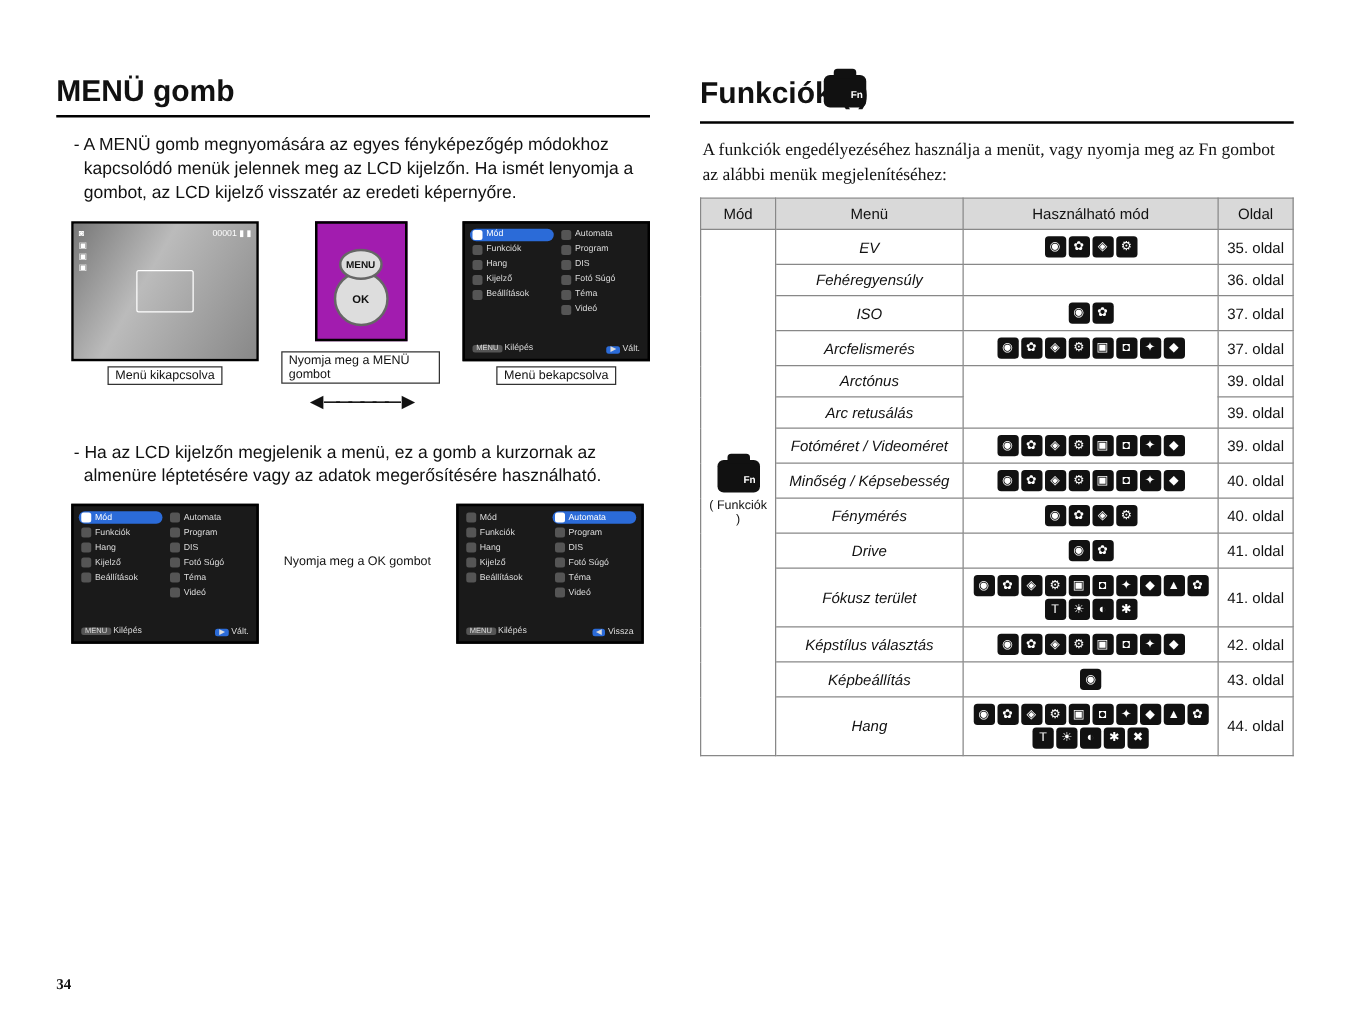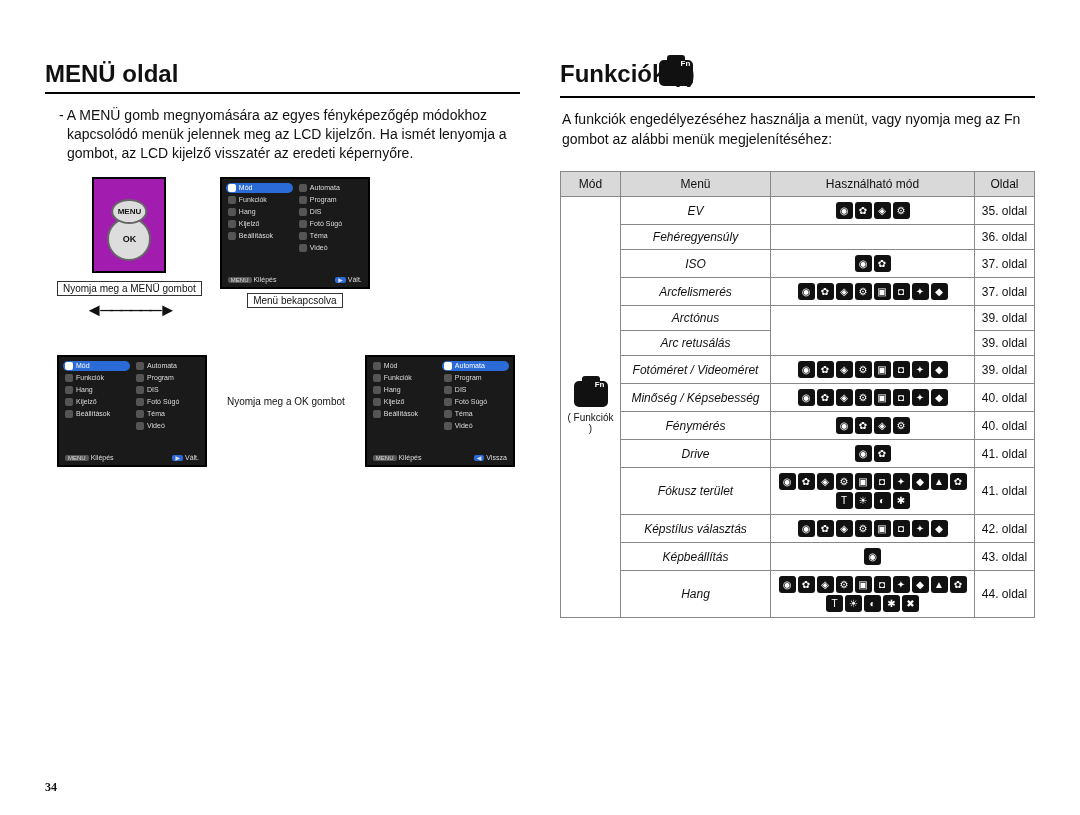--- a/index.html
+++ b/index.html
@@ -86,64 +86,72 @@
   .menu-shot .msq { width:8px; height:8px; background:#555; border-radius:2px; flex-shrink:0;}
   .menu-shot .mi.sel .msq{background:#fff;}
   .menu-shot .mfoot{ display:flex; justify-content:space-between; font-size:7px; padding:2px 2px 0;}
   .menu-shot .tag { background:#555; padding:0 3px; border-radius:2px; font-size:6px;}
   .menu-shot .tag.blue{background:#2b6bd8;}
 
   .ok-row { display:flex; align-items:flex-start; gap:20px; margin-top:14px; margin-left:12px;}
   .ok-label { font-size:10px; margin-top:40px; text-align:left; line-height:1.3; }
 
   
-  .right-intro { font-size:14px; line-height:1.4; margin-bottom:22px; padding-left:2px;}
+  .right-intro { font-size:14px; line-height:1.4; margin-bottom:8px; padding-left:2px;font-family:Liberation Serif, serif;}
   table.fx {
     width: 100%;
     border-collapse: collapse;
     font-size: 12px;
   }
   table.fx th, table.fx td {
     border: 1px solid #888;
     padding: 5px 4px;
     text-align: center;
     vertical-align: middle;
   }
   table.fx th { background:#d9d9d9; font-weight:normal; }
   td.mode-cell { width:60px; }
   .fn-icon {
     display:inline-block; width:34px; height:26px;
     background:#111; border-radius:5px; position:relative;
   }
   .fn-icon::before{content:"";position:absolute;top:-5px;left:50%;transform:translateX(-50%);width:18px;height:8px;background:#111;border-radius:3px 3px 0 0;}
-  .fn-icon span{position:absolute;bottom:18px;right:3px;color:#fff;font-size:8px;font-weight:bold;}
+  .fn-icon span{position:absolute;bottom:6px;right:3px;color:#fff;font-size:8px;font-weight:bold;}
   .mode-cap{font-size:10px;margin-top:2px;}
   td.menu { width:150px;font-style:italic; }
   td.page { width:60px; }
   .badges { display:flex; flex-wrap:wrap; gap:2px; justify-content:center; padding:0 2px;}
   .badge {
     width:17px; height:17px;
     background:#111; border-radius:3px;
     display:inline-flex; align-items:center; justify-content:center;
     color:#fff; font-size:10px; line-height:1;
   }
   .pagenum {
     position:absolute; bottom:20px; left:45px;
     font-size:12px; font-weight:bold;font-family:Liberation Serif, serif;
   }
 </style>
 </head>
 <body>
 
 <div class="col left">
   <div class="section">
-    <h2 class="hdr">MENÜ oldal</h2>
+    <h2 class="hdr">MENÜ gomb</h2>
     <p class="para">A MENÜ gomb megnyomására az egyes fényképezőgép módokhoz kapcsolódó menük jelennek meg az LCD kijelzőn. Ha ismét lenyomja a gombot, az LCD kijelző visszatér az eredeti képernyőre.</p>
 
     <div class="shots">
+      <div class="shot-box">
+        <div class="shot">
+          <div class="ico">◙<br>▣<br>▣<br>▣</div>
+          <div class="rico">00001 ▮ ▮<br><br></div>
+          <div class="af"></div>
+        </div>
+        <div class="caption">Menü kikapcsolva</div>
+      </div>
 
       <div class="mid-col">
         <div class="dial">
             <div class="ok">OK</div>
           </div>
         <div class="caption">Nyomja meg a MENÜ gombot</div>
         <div class="arrow">◄──────►</div>
       </div>
 
       <div class="shot-box">
@@ -169,20 +177,21 @@
             <span><span class="tag">MENU</span> <span>Kilépés</span></span>
             <span><span class="tag blue">▶</span> <span>Vált.</span></span>
           </div>
         </div>
         <div class="caption">Menü bekapcsolva</div>
       </div>
     </div>
   </div>
 
   <div class="section">
+    <p class="para">Ha az LCD kijelzőn megjelenik a menü, ez a gomb a kurzornak az almenüre léptetésére vagy az adatok megerősítésére használható.</p>
 
     <div class="ok-row">
       <div class="menu-shot">
         <div class="mbody">
           <div class="mcol" id="ml2">
               <div class="mi sel"><span class="msq"></span>Mód</div>
               <div class="mi"><span class="msq"></span>Funkciók</div>
               <div class="mi"><span class="msq"></span>Hang</div>
               <div class="mi"><span class="msq"></span>Kijelző</div>
               <div class="mi"><span class="msq"></span>Beállítások</div>

